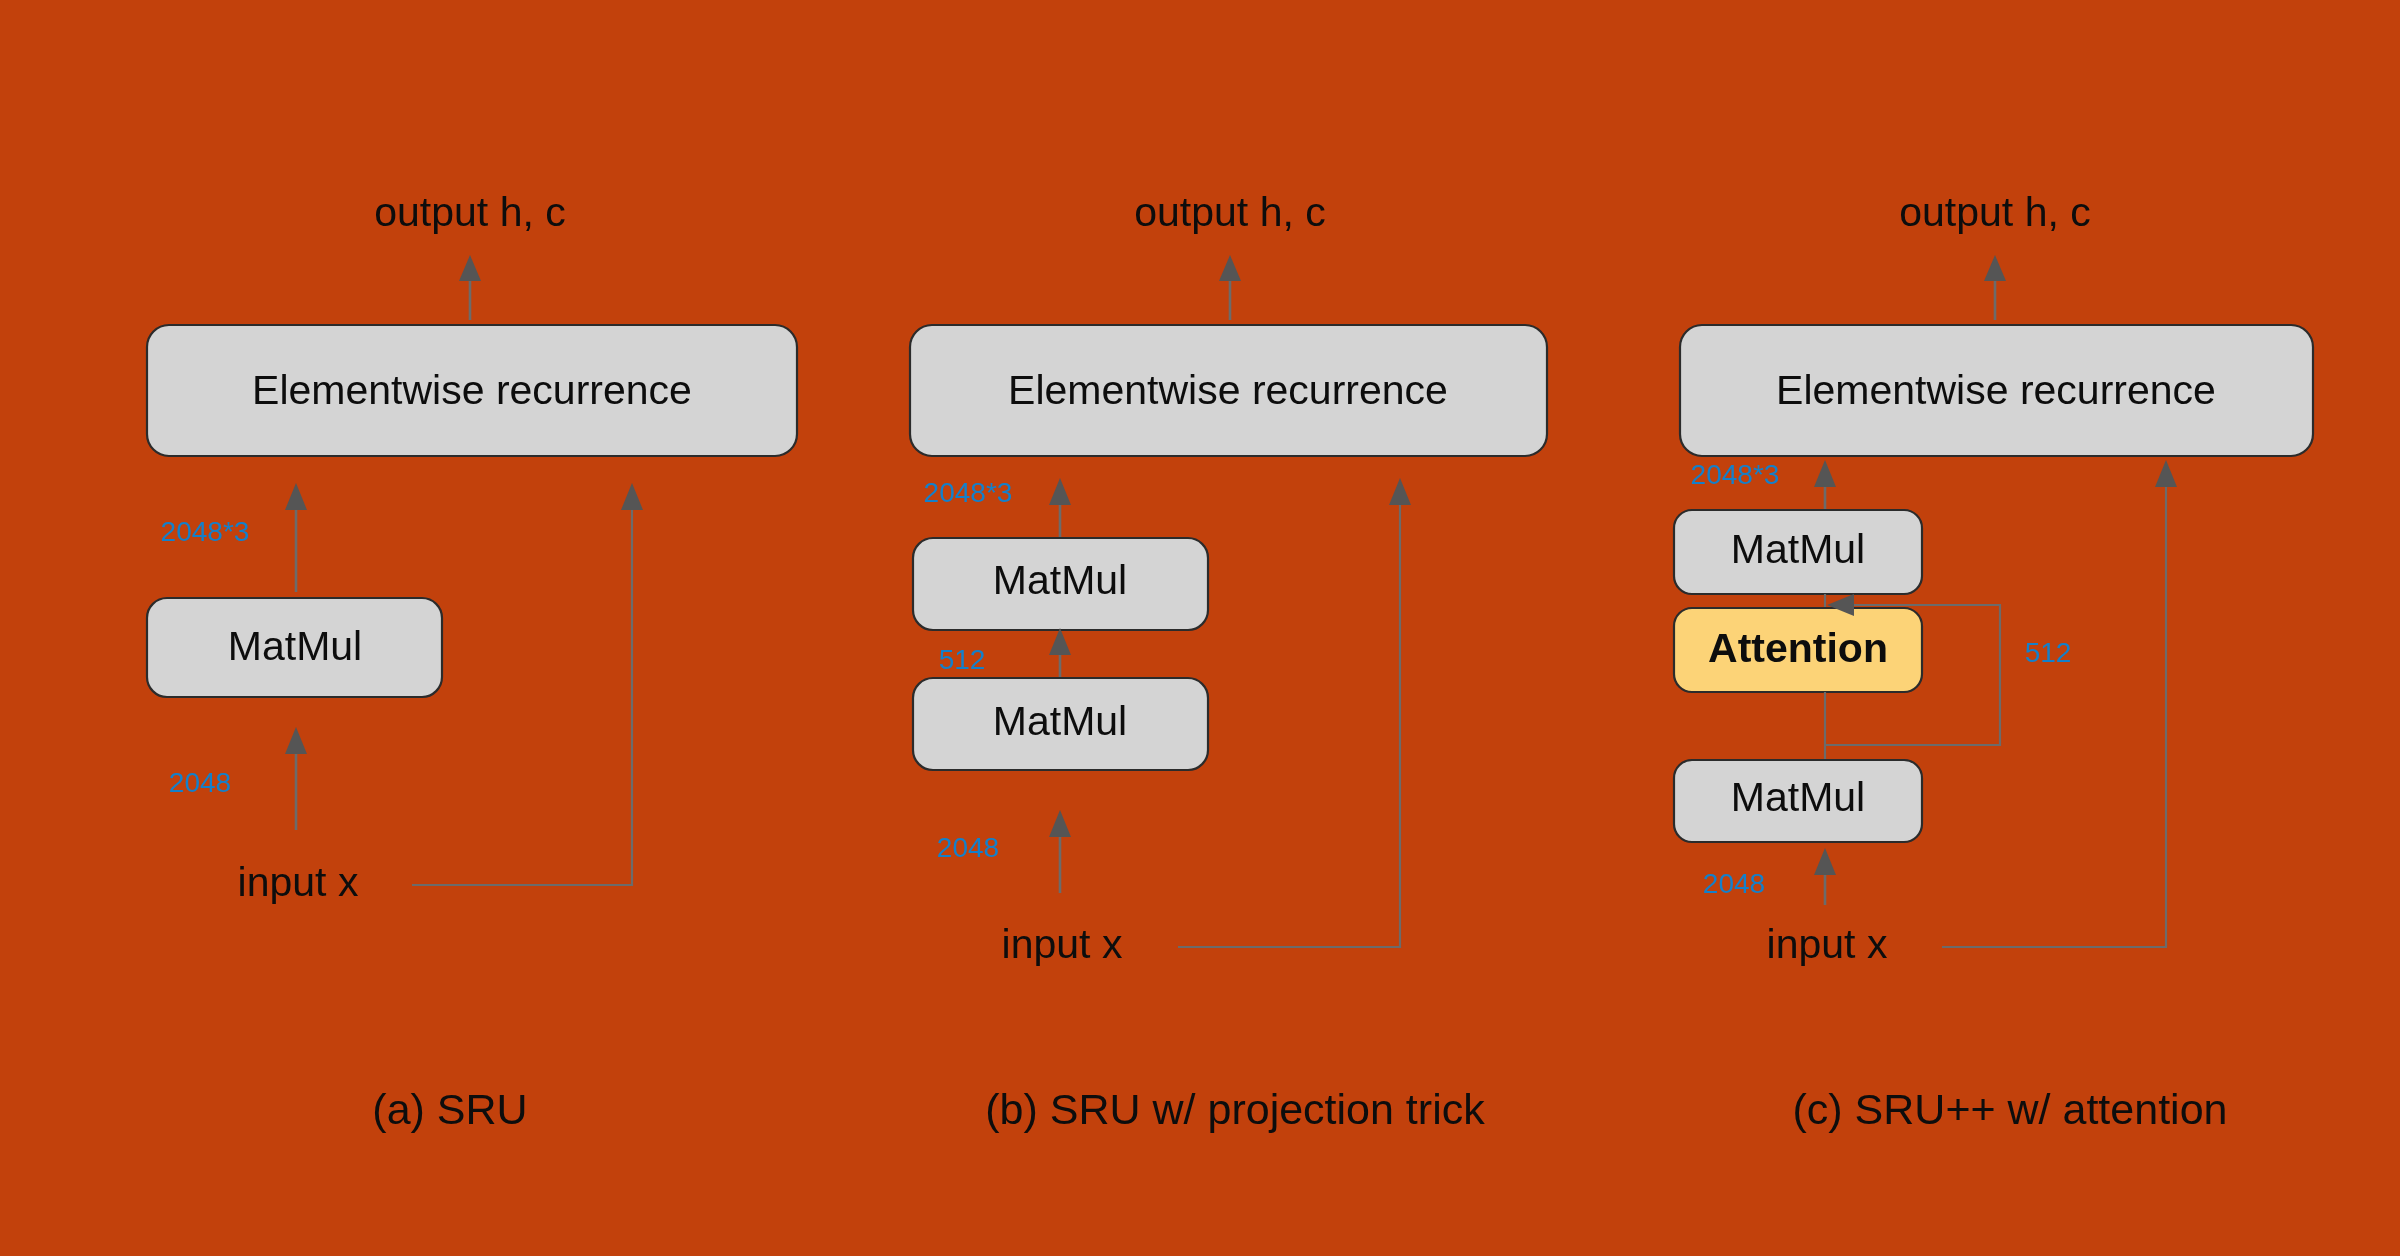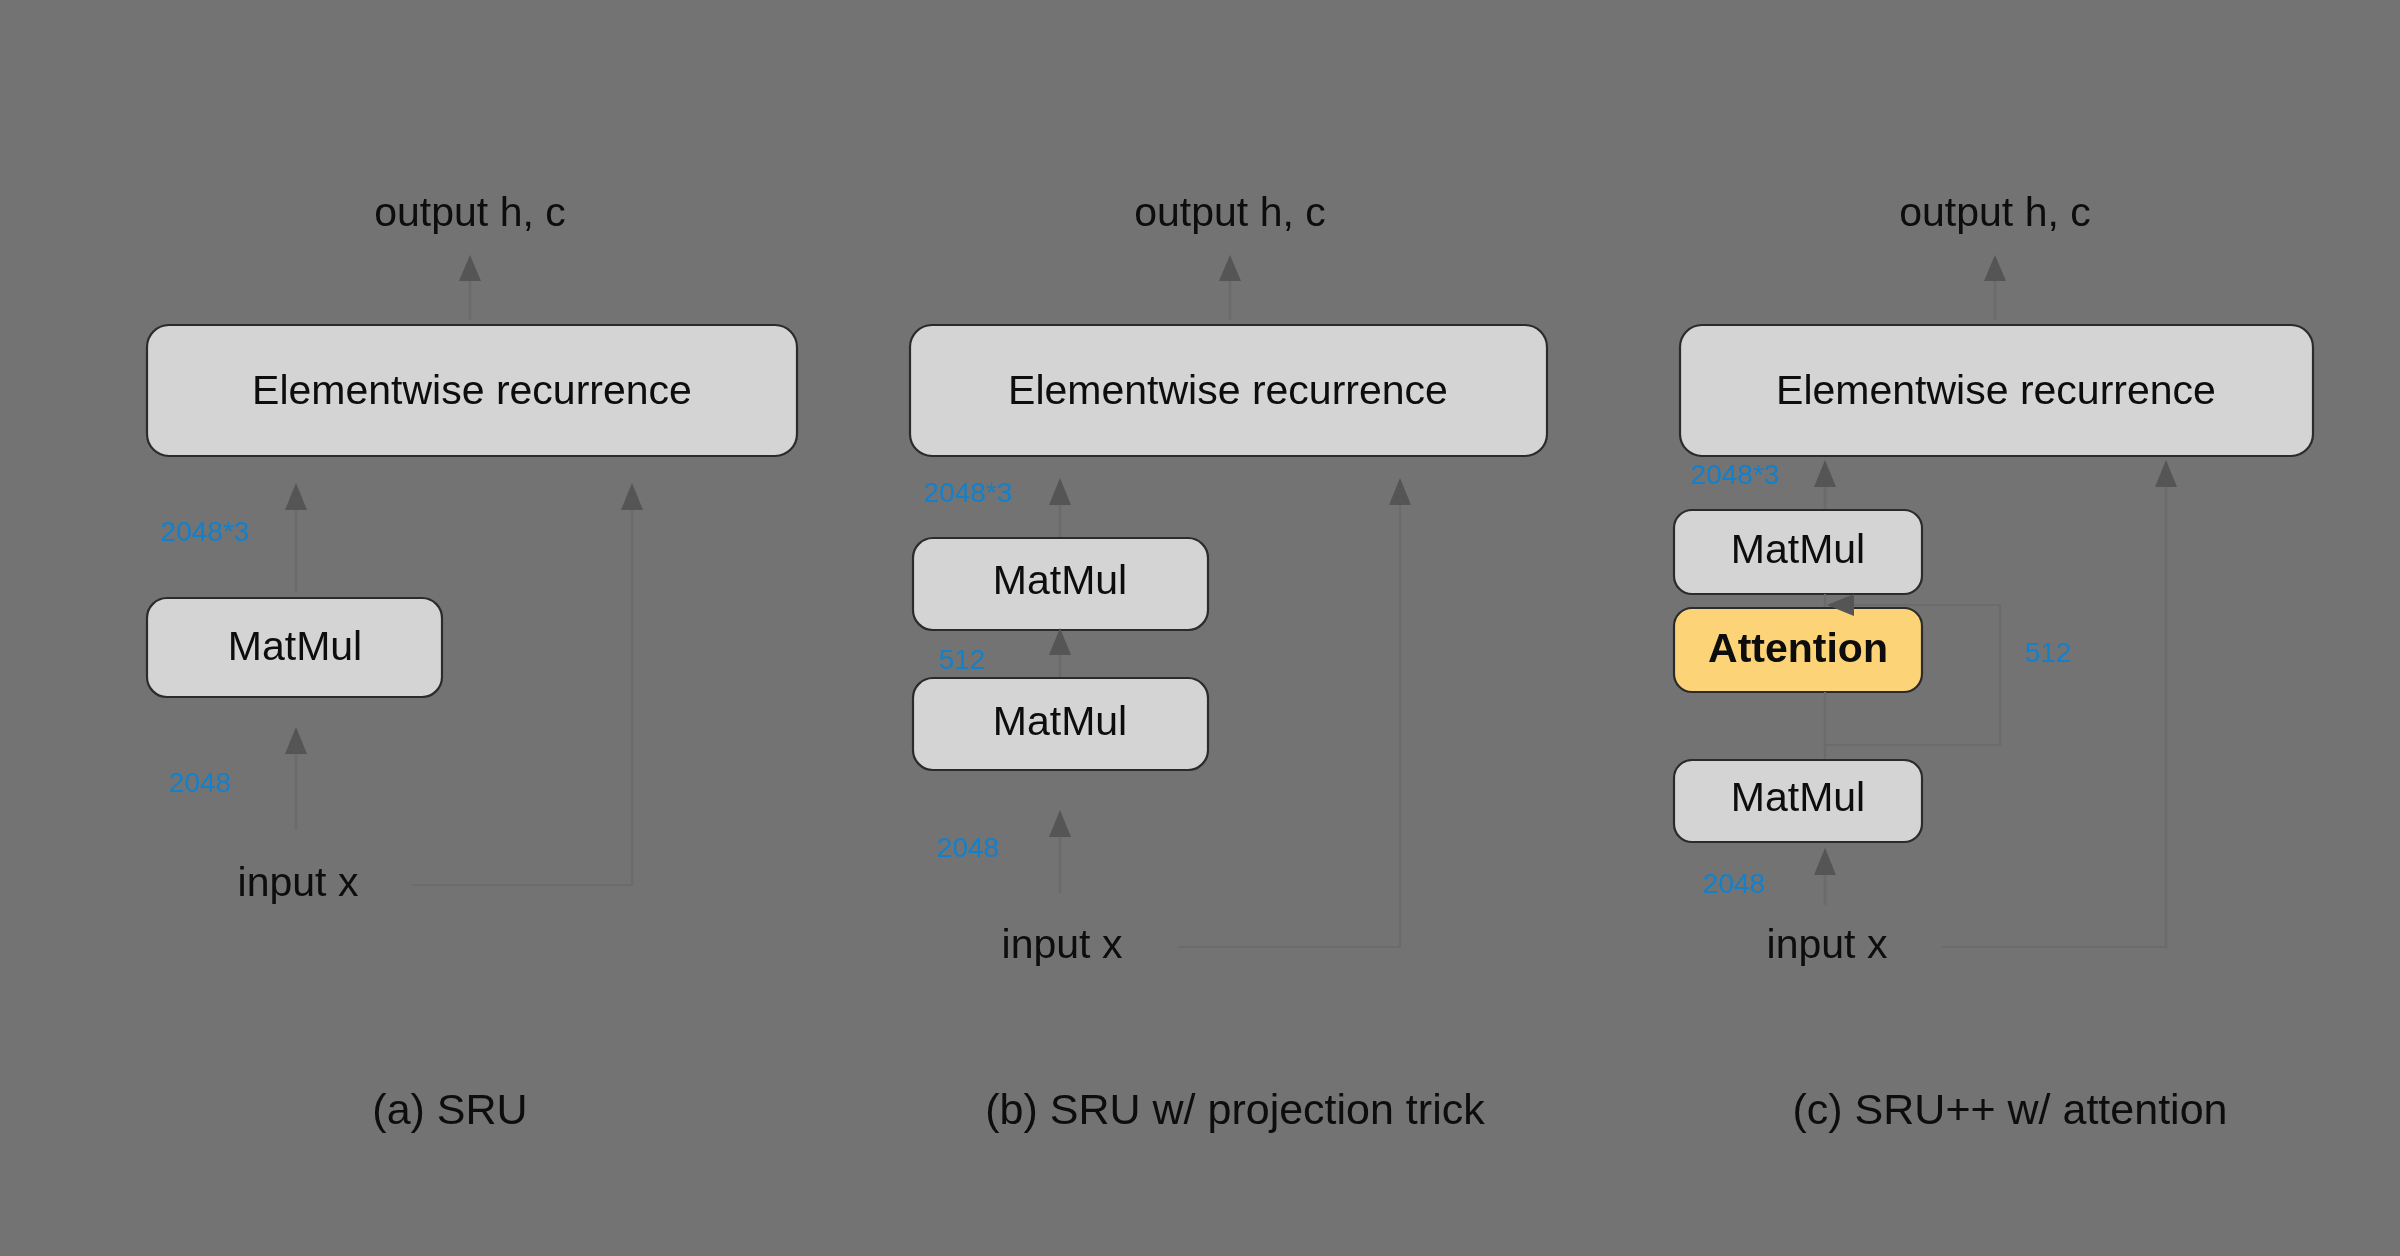--- a/index.html
+++ b/index.html
@@ -10,21 +10,21 @@
   body {
     width: 2400px;
     height: 1256px;
     font-family: "Liberation Sans", sans-serif;
     overflow: hidden;
   }
   #figure-root {
     position: relative;
     width: 2400px;
     height: 1256px;
-    background: #737373;
+    background: #c2410c;
   }
   svg.diagram {
     display: block;
     width: 2400px;
     height: 1256px;
   }
   .node-rect {
     stroke: #2b2b2b;
     stroke-width: 2.2;
   }

